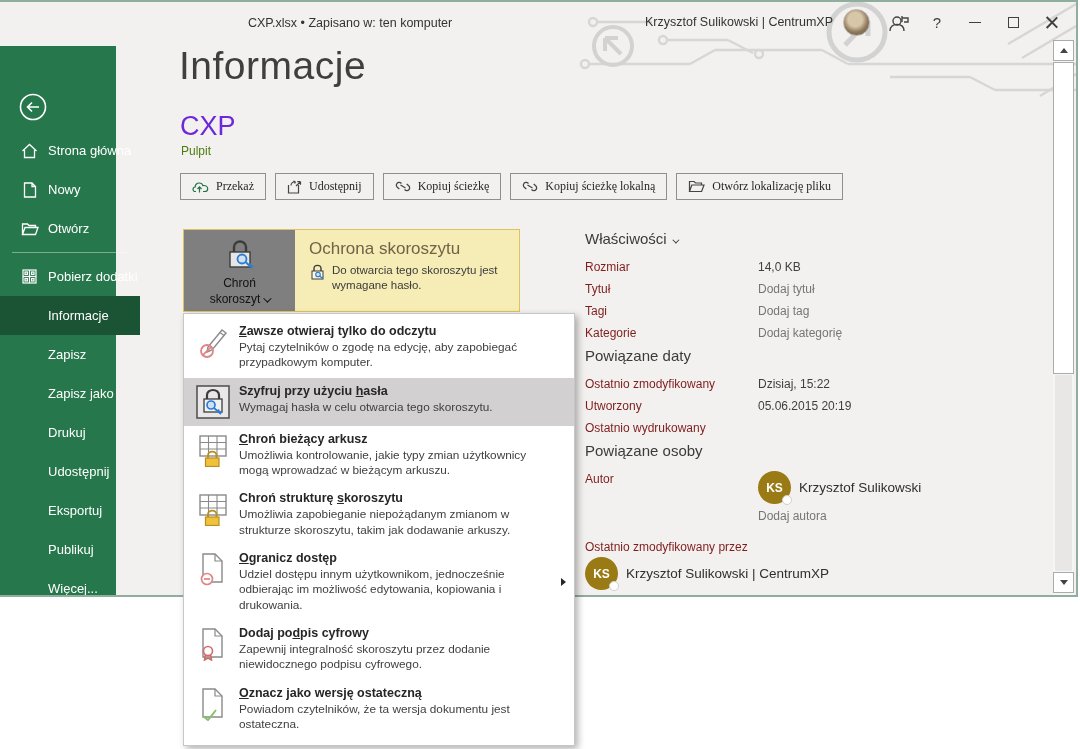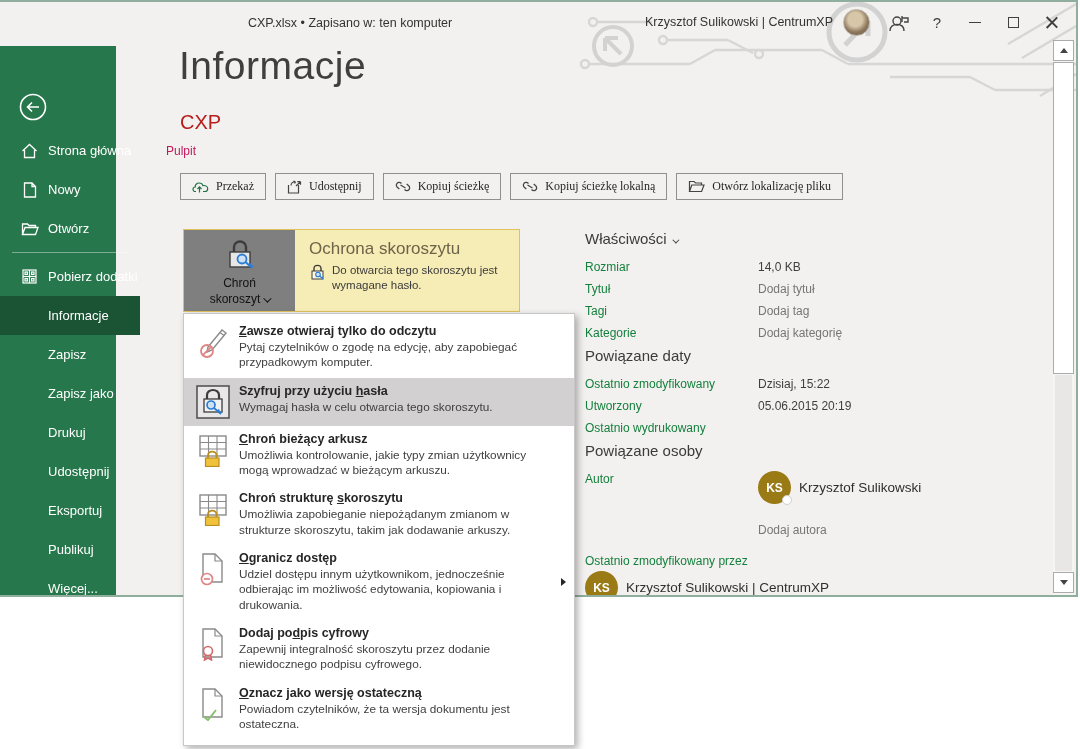--- a/index.html
+++ b/index.html
@@ -29,22 +29,22 @@
   .back-btn { position:absolute; left:19px; top:47px; width:28px; height:28px; }
   .sb-list { position:absolute; left:0; top:85px; width:140px; }
   .sb-item { height:39px; display:flex; align-items:center; padding-left:20px; gap:9px; color:#fff; font-size:13px; }
   .sb-item.noicon { padding-left:48px; }
   .sb-item.sel { background:#1b5434; }
   .sb-icon { width:19px; display:flex; justify-content:center; }
   .sb-div { height:1px; background:rgba(255,255,255,.4); margin:4px 12px 4px 12px; }
 
   
   .page-title { position:absolute; left:179px; top:42px; font-size:39px; font-weight:300; color:#3f3f3f; z-index:2; letter-spacing:.5px; }
-  .file-name { position:absolute; left:180px; top:109px; font-size:20px; color:#b91c1c; z-index:2; }
-  .file-loc  { position:absolute; left:166px; top:142px; font-size:12px; color:#be185d; z-index:2; }
+  .file-name { position:absolute; left:180px; top:109px; font-size:27px; color:#6d28d9; z-index:2; }
+  .file-loc  { position:absolute; left:181px; top:142px; font-size:12px; color:#4d7c0f; z-index:2; }
   .actions { position:absolute; left:180px; top:171px; display:flex; gap:9px; z-index:2; }
   .act-btn { height:27px; padding:0 11px; border:1px solid #8f8f8f; background:transparent; display:flex; align-items:center; gap:7px; font-size:12px; color:#262626; font-family:Liberation Serif, serif; white-space:nowrap; }
 
   
   .protect { position:absolute; left:183px; top:227px; width:337px; height:83px; background:#f6ecb6; border:1px solid #dfc25e; z-index:2; display:flex; }
   .protect-tile { width:119px; height:100%; background:#7f7f7f; display:flex; flex-direction:column; align-items:center; padding-top:9px; }
   .protect-tile .lbl { font-size:12px; color:#111; line-height:1.3; text-align:center; margin-top:3px; }
   .chev { display:inline-block; width:6px; height:6px; border-right:1.4px solid #111; border-bottom:1.4px solid #111; transform:rotate(45deg) translateY(-2px); margin-left:3px; }
   .protect-info { flex:1; padding:9px 10px 0 14px; }
   .protect-info h3 { font-size:17px; font-weight:400; color:#6d6449; margin-bottom:4px; }
@@ -60,30 +60,30 @@
   .mi-title { display:block; font-size:12.5px; font-weight:bold; color:#262626; margin-bottom:2px; }
   .mi-title .key { text-decoration:underline; }
   .mi-desc { display:block; font-size:11.8px; color:#404040; line-height:1.3; }
   .mi-arrow { align-self:center; width:0; height:0; border-left:5px solid #262626; border-top:4px solid transparent; border-bottom:4px solid transparent; margin-left:2px; }
 
   
   .rp { position:absolute; left:585px; top:228px; width:462px; z-index:2; font-size:12px; }
   .rp h2 { font-size:15px; font-weight:400; color:#3b3b3b; margin-bottom:9px; }
   .chev2 { display:inline-block; width:5px; height:5px; border-right:1.2px solid #3b3b3b; border-bottom:1.2px solid #3b3b3b; transform:rotate(45deg) translateY(-2px); margin-left:5px; }
   .prow { display:flex; min-height:22px; align-items:center; }
-  .plabel { width:173px; flex:none; color:#15803d; }
+  .plabel { width:173px; flex:none; color:#7f1d1d; }
   .pval { color:#3f3f3f; }
   .ph { color:#767676; }
   .sect { margin-top:3px; }
   .person-row { display:flex; align-items:center; margin-top:3px; }
   .avatar { position:relative; width:33px; height:33px; border-radius:50%; background:#9a7a14; color:#fff; font-size:12px; font-weight:bold;
             display:flex; align-items:center; justify-content:center; flex:none; }
   .avatar .dot { position:absolute; right:-1px; bottom:-1px; width:10px; height:10px; border-radius:50%; background:#fff; border:1px solid #d0d0d0; }
   .pname { font-size:13.5px; color:#2f2f2f; margin-left:8px; }
-  .addline { margin-left:173px; color:#767676; margin-top:19px; margin-bottom:9px; }
+  .addline { margin-left:173px; color:#767676; margin-top:5px; margin-bottom:9px; }
 
   
   .scroll { position:absolute; right:2px; top:38px; width:21px; height:555px; z-index:5; background:#f6f5f4; }
   .s-btn { position:absolute; left:0; width:21px; height:21px; background:#fff; border:1px solid #ababab; display:flex; align-items:center; justify-content:center; }
   .s-up { top:0; } .s-down { bottom:2px; }
   .tri-up { width:0; height:0; border-bottom:5px solid #444; border-left:4.5px solid transparent; border-right:4.5px solid transparent; }
   .tri-down { width:0; height:0; border-top:5px solid #444; border-left:4.5px solid transparent; border-right:4.5px solid transparent; }
   .s-thumb { position:absolute; left:0; top:22px; width:21px; height:312px; background:#fff; border:1px solid #ababab; }
   .s-track { position:absolute; left:2px; top:335px; width:17px; height:196px; background:#e9e7e5; }
 

